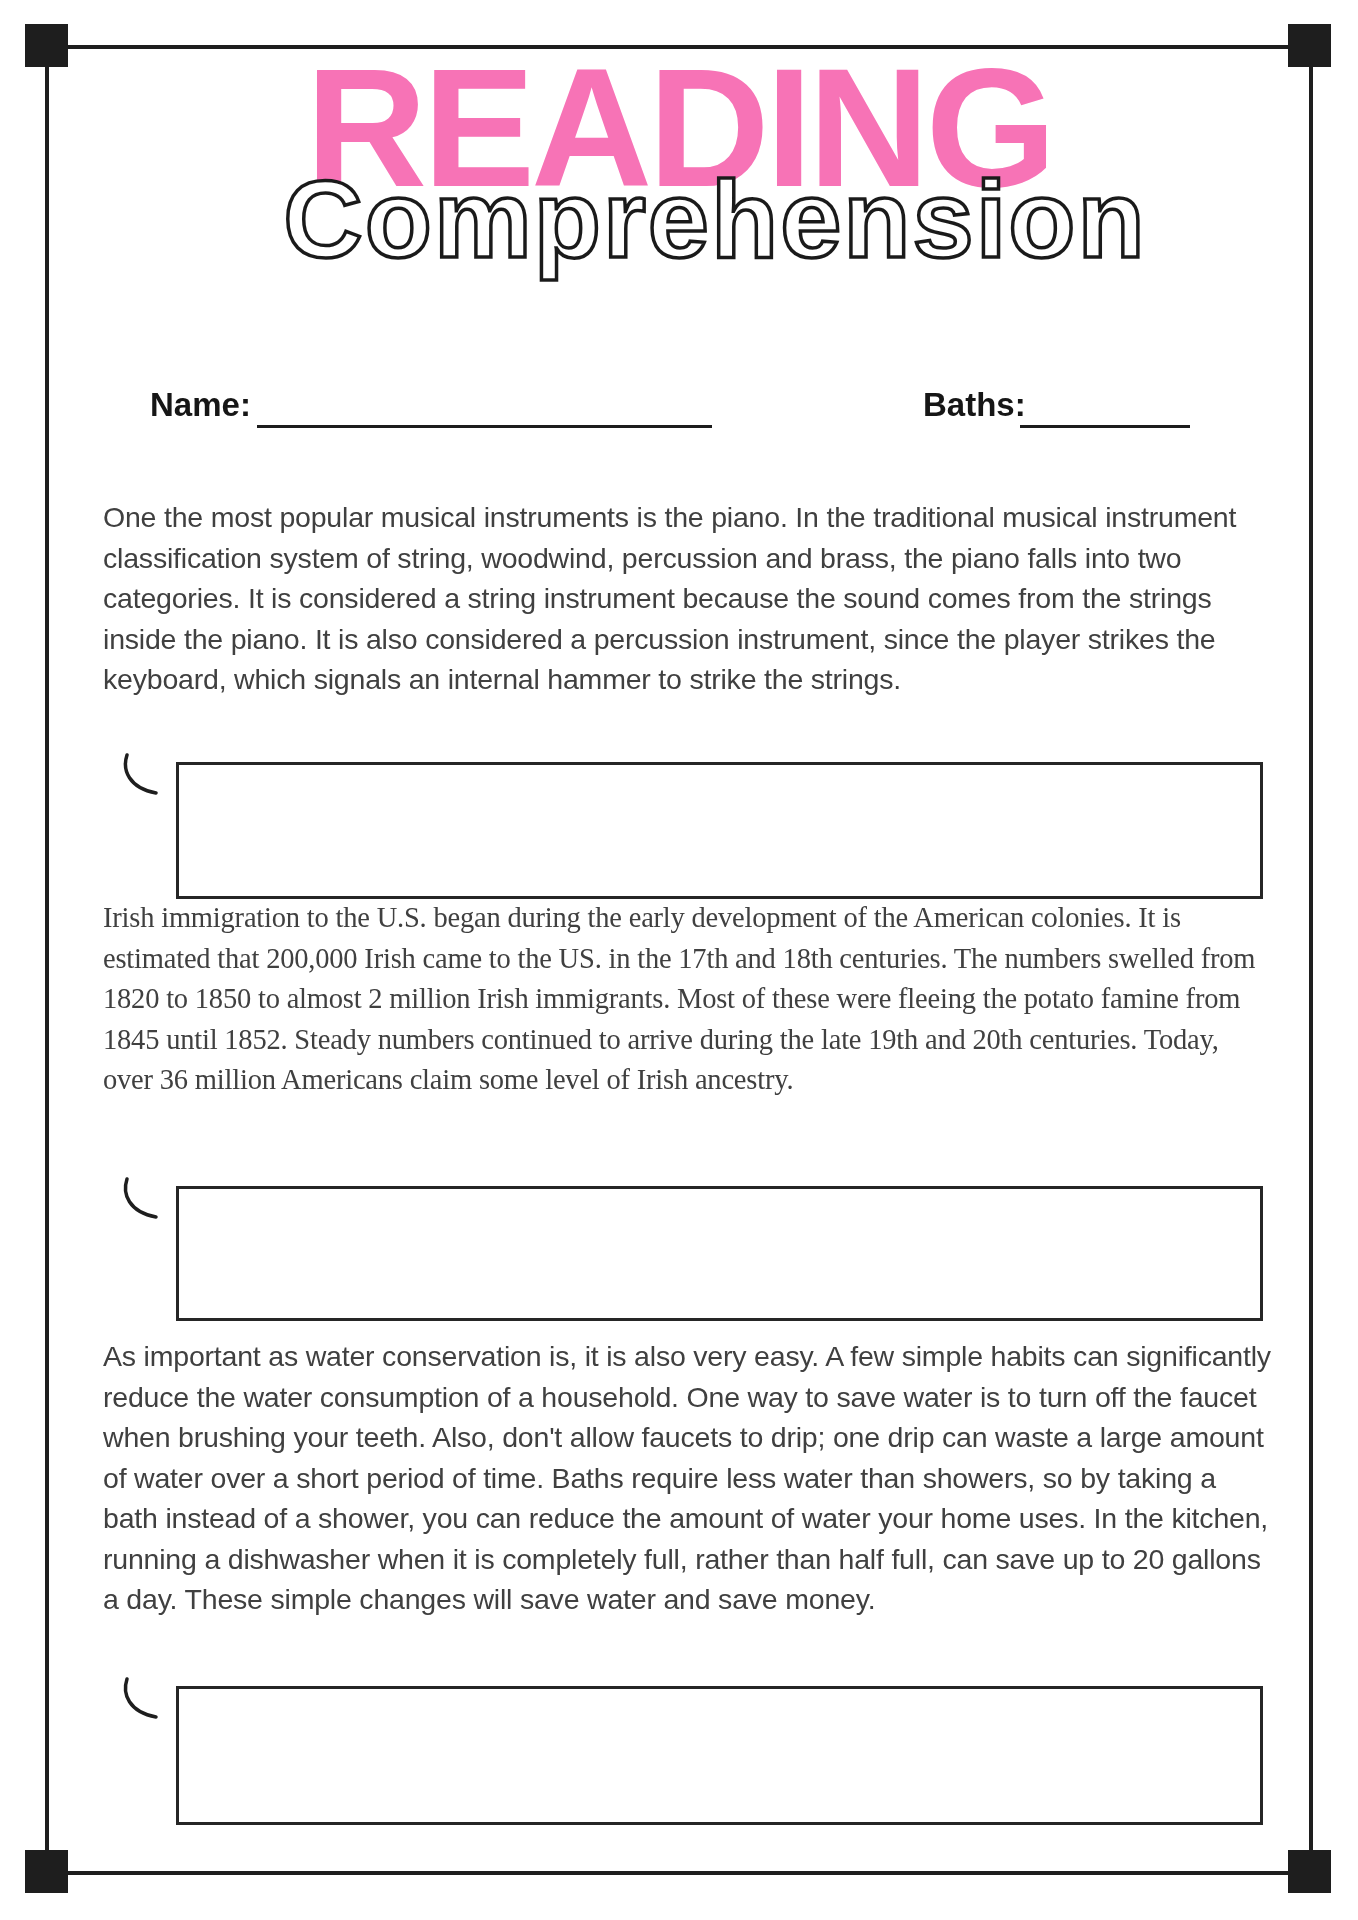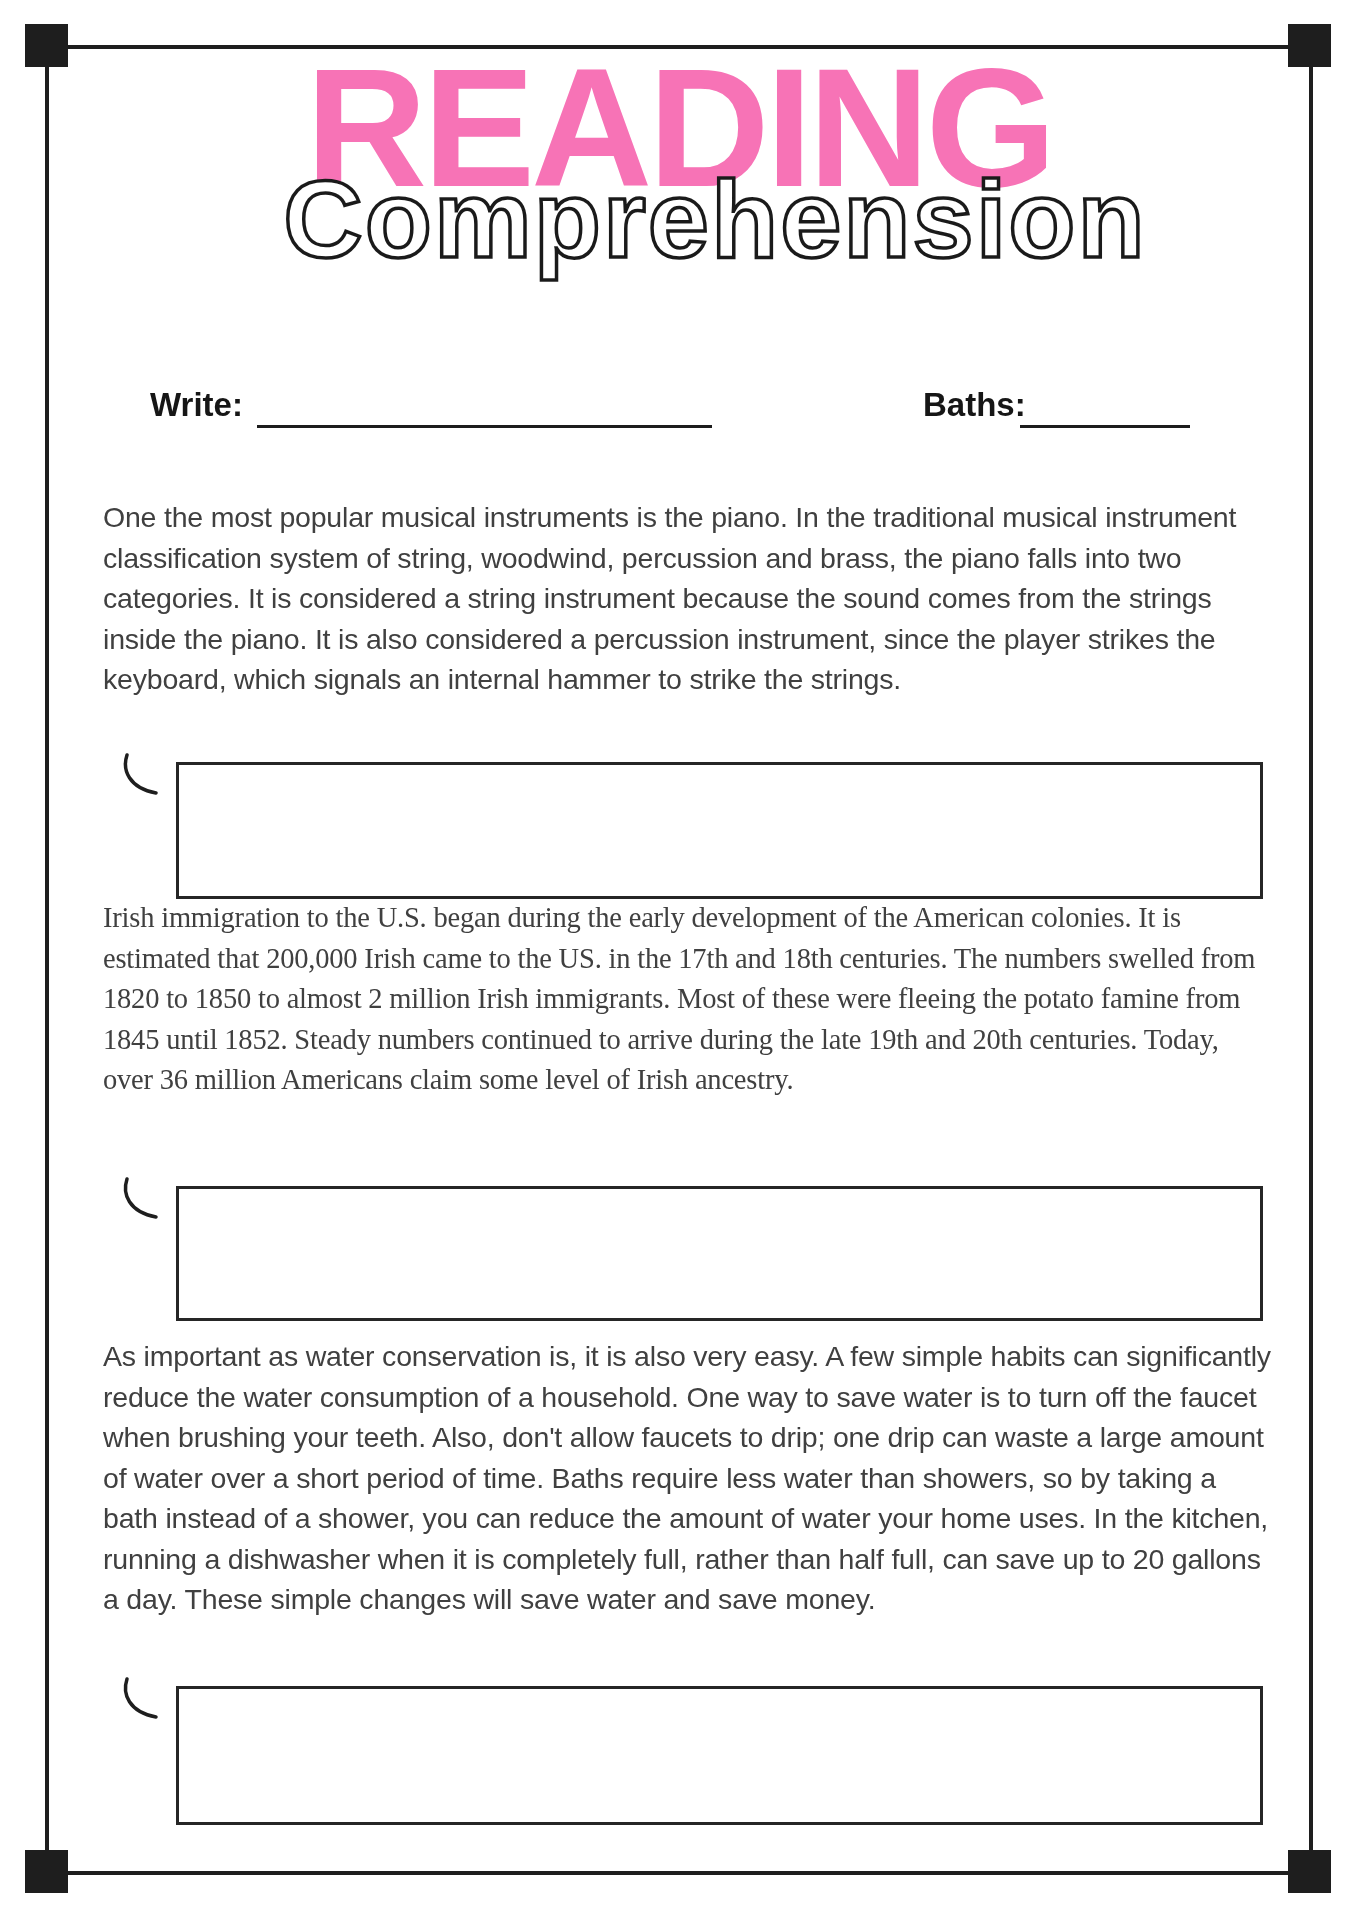--- a/index.html
+++ b/index.html
@@ -122,21 +122,21 @@
 
   <div class="frame"></div>
   <div class="corner tl"></div>
   <div class="corner tr"></div>
   <div class="corner bl"></div>
   <div class="corner br"></div>
 
   <div class="title-primary" style="color: rgb(247, 115, 182);">READING</div>
   <div class="title-secondary" style="-webkit-text-stroke: 3.5px rgb(26, 26, 26);">Comprehension</div>
 
-  <div class="field-label name-label">Write:</div>
+  <div class="field-label name-label">Name:</div>
   <div class="write-line name-line"></div>
 
   <div class="field-label date-label">Baths:</div>
   <div class="write-line date-line"></div>
 
 
   <div class="passage p1">One the most popular musical instruments is the piano. In the traditional musical instrument classification system of string, woodwind, percussion and brass, the piano falls into two categories. It is considered a string instrument because the sound comes from the strings inside the piano. It is also considered a percussion instrument, since the player strikes the keyboard, which signals an internal hammer to strike the strings.</div>
   <svg class="swoosh s1" viewBox="0 0 64 52">
     <path d="M 27 3 C 22 18, 29 36, 56 41" fill="none" stroke="#1e1e1e" stroke-width="3.5" stroke-linecap="round"></path>
   </svg>

